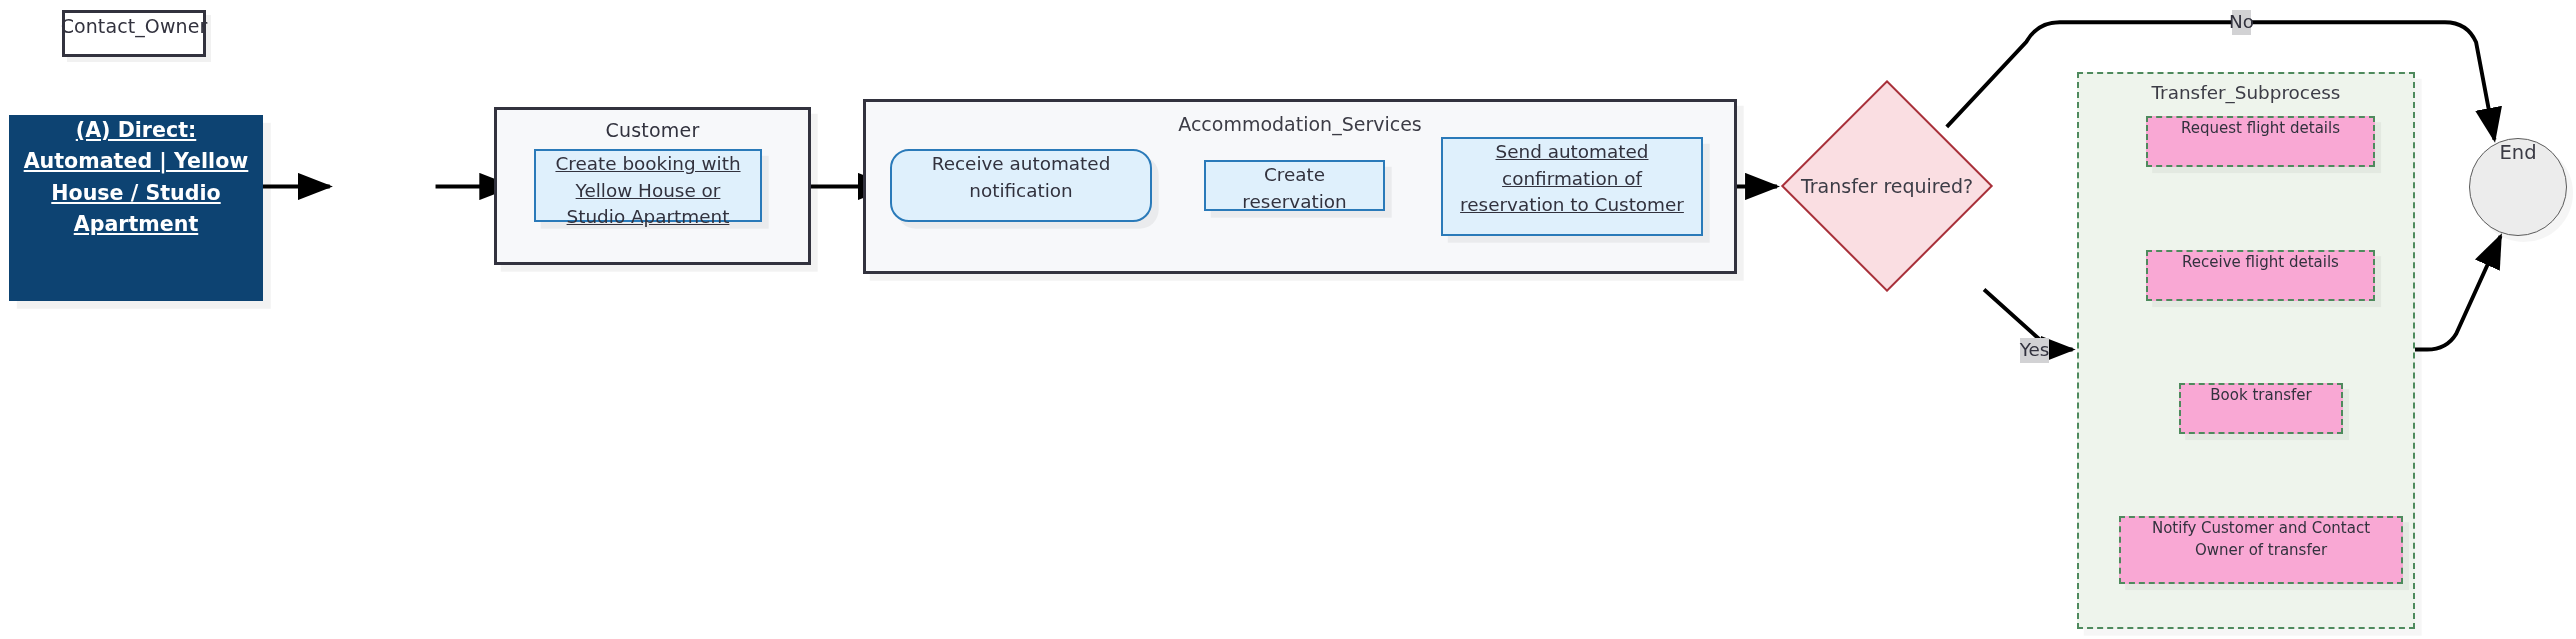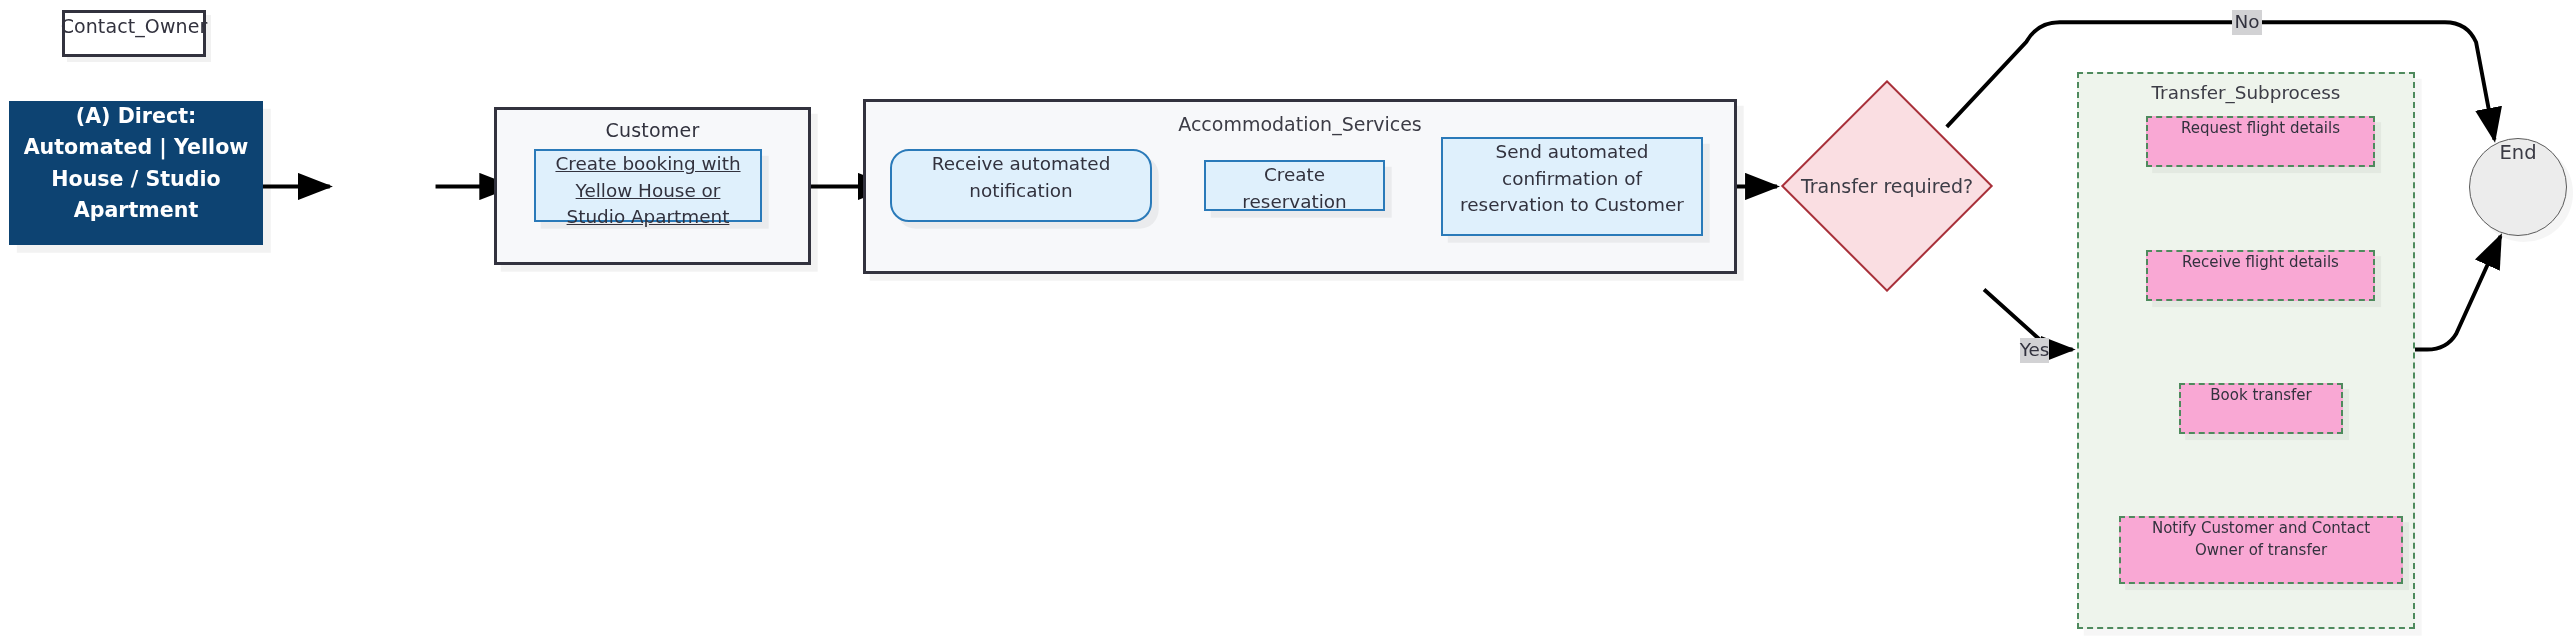--- a/index.html
+++ b/index.html
@@ -192,21 +192,21 @@
 
     <line x1="4060" y1="300" x2="4060" y2="447" stroke="#000000" stroke-width="7" marker-end="url(#arrowhead)"></line>
     <line x1="4060" y1="539" x2="4060" y2="686" stroke="#000000" stroke-width="7" marker-end="url(#arrowhead)"></line>
     <line x1="4060" y1="778" x2="4060" y2="925" stroke="#000000" stroke-width="7" marker-end="url(#arrowhead)"></line>
   </svg>
 
   <div class="node plain-box" style="left:62px; top:9.5px; width:144px; height:47px;">
     <span>Contact_Owner</span>
   </div>
 
-  <div class="node dark-box" style="left:9px; top:101px; width:254px; height:144px;">
+  <div class="node dark-box" style="left:9px; top:115px; width:254px; height:186px;text-decoration:underline;">
     <span>(A) Direct: Automated | Yellow House / Studio Apartment</span>
   </div>
 
 
   <div class="lane" style="left:494px; top:107px; width:317px; height:158px;">
     <div class="lane-title">Customer</div>
   </div>
   <div class="node task-blue" style="left:534px; top:149px; width:228px; height:73px;text-decoration:underline;">
     <span>Create booking with Yellow House or Studio Apartment</span>
   </div>
@@ -216,31 +216,31 @@
   </div>
 
   <div class="node task-blue" style="left:890px; top:149px; width:262px; height:73px;border-radius:19px;">
     <span>Receive automated notification</span>
   </div>
 
   <div class="node task-blue" style="left:1204px; top:160px; width:181px; height:51px;">
     <span>Create reservation</span>
   </div>
 
-  <div class="node task-blue" style="left:1441px; top:137px; width:262px; height:99px;">
+  <div class="node task-blue" style="left:1441px; top:137px; width:262px; height:99px;text-decoration:underline;">
     <span>Send automated confirmation of reservation to Customer</span>
   </div>
 
   <div class="diamond-wrap" style="left:1812px; top:111px; width:150px; height:150px;">
     <div class="diamond-shadow"></div>
     <div class="diamond-shape"></div>
     <div class="diamond-label">Transfer required?</div>
   </div>
 
-  <div class="edge-label" style="left:2232px; top:10px; width:30px; height:24.5px;">
+  <div class="edge-label" style="left:2232px; top:10px; width:19px; height:24.5px;">
     <span>No</span>
   </div>
 
   <div class="edge-label" style="left:2020px; top:338px; width:29px; height:24.5px;">
     <span>Yes</span>
   </div>
 
   <div class="subproc" style="left:2077px; top:72px; width:338px; height:557px;">
     <div class="subproc-title">Transfer_Subprocess</div>
   </div>

